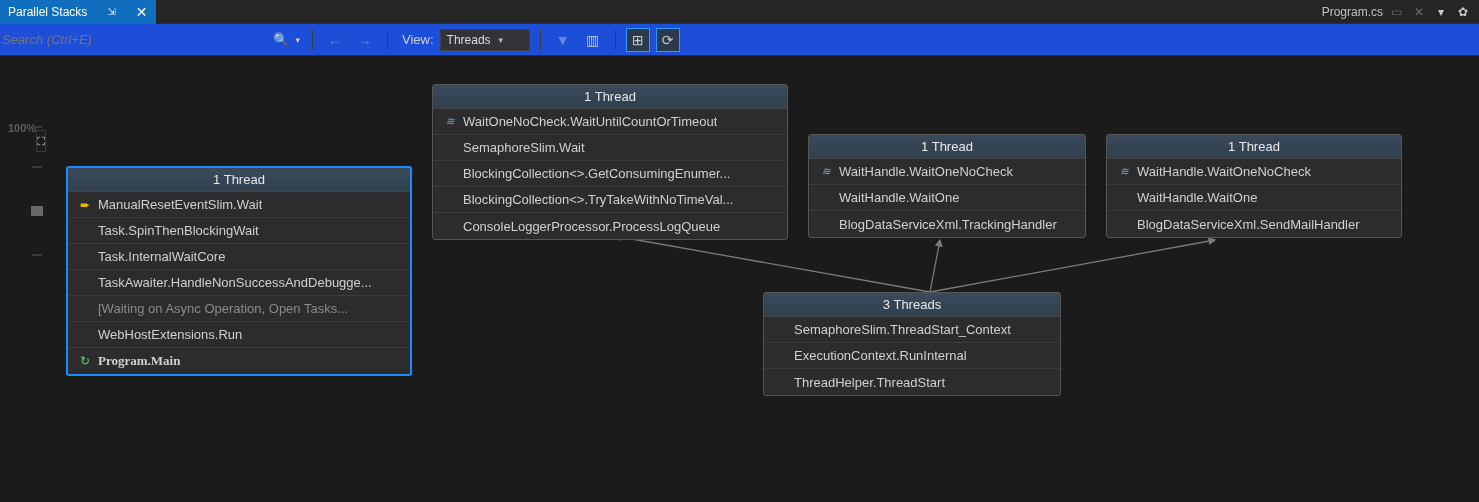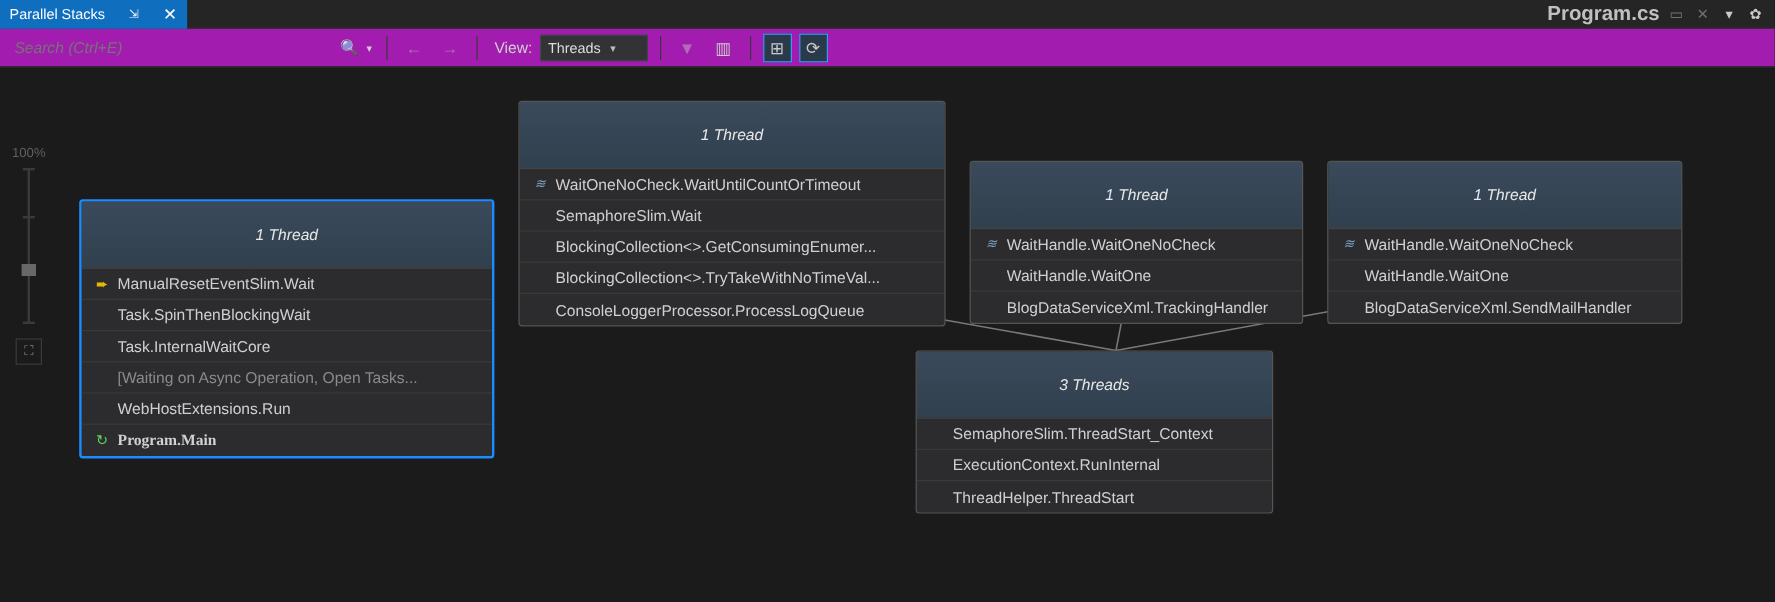--- a/index.html
+++ b/index.html
@@ -4,50 +4,50 @@
 <style>
   * { box-sizing: border-box; margin: 0; padding: 0; font-family: "Segoe UI", Arial, sans-serif; }
   body { background: #1b1b1c; color: #d0d0d0; width: 1479px; height: 502px; overflow: hidden; position: relative; }
 
   
   .title-bar { height: 24px; background: #252526; display: flex; align-items: center; border-bottom: 1px solid #2d2d2d; }
   .tab { background: #106ebe; color: #fff; height: 24px; display: flex; align-items: center; padding: 0 8px; font-size: 12px; gap: 20px; }
   .tab .pin { font-size: 10px; opacity: .9; }
   .tab .close { font-size: 14px; line-height: 1; cursor: pointer; }
   .right-area { margin-left: auto; display: flex; align-items: center; gap: 6px; padding-right: 8px; color: #c9c9c9; }
-  .right-area .fname { font-size: 17px; opacity: .95; font-weight: bold; }
+  .right-area .fname { font-size: 12px; opacity: .95; }
   .ico { width: 16px; height: 16px; display: inline-flex; align-items: center; justify-content: center; color: #c9c9c9; font-size: 12px; }
   .faded { opacity: .45; }
 
   
-  .toolbar { height: 32px; background: #a21caf; display: flex; align-items: center; padding: 0 12px; gap: 6px; border-bottom: 1px solid #2d2d2d; }
+  .toolbar { height: 32px; background: #1d4ed8; display: flex; align-items: center; padding: 0 2px; gap: 6px; border-bottom: 1px solid #2d2d2d; }
   .search-wrap { display: flex; align-items: center; width: 300px; }
   .search-input { flex: 1; background: transparent; border: none; outline: none; color: #ccc; font-size: 13px; font-style: italic; padding: 4px 0; }
   .search-icon { font-size: 13px; color: #ccc; padding: 0 4px; }
   .drop-caret { font-size: 9px; color: #ccc; padding: 0 2px; }
   .divider { width: 1px; height: 20px; background: #3a3a3a; margin: 0 4px; }
   .tool-btn { width: 24px; height: 24px; display: inline-flex; align-items: center; justify-content: center; color: #c9c9c9; font-size: 14px; cursor: pointer; }
   .view-label { font-size: 13px; color: #d0d0d0; margin-left: 4px; }
   .combo { background: #333337; border: 1px solid #434346; height: 22px; display: flex; align-items: center; padding: 0 6px; font-size: 12px; color: #ddd; gap: 8px; min-width: 90px; cursor: pointer; }
   .combo .caret { font-size: 9px; opacity: .8; }
   .toggle-on { border: 1px solid #3399ff; background: #2a3a4a; }
 
   
   .canvas { position: absolute; top: 56px; left: 0; right: 0; bottom: 0; }
-  .zoom { position: absolute; left: 8px; top: 66px; width: 32px; display: flex; flex-direction: column; align-items: center; color: #666; font-size: 10px; }
+  .zoom { position: absolute; left: 8px; top: 66px; width: 32px; display: flex; flex-direction: row; align-items: flex-start; color: #666; font-size: 10px; font-weight: bold; }
   .zoom-label { color: #5f5f5f; font-size: 11px; margin-bottom: 2px; }
   .zoom-track { width: 2px; height: 130px; background: #3a3a3a; position: relative; margin: 4px 0; }
   .zoom-tick { position: absolute; left: -4px; width: 10px; height: 2px; background: #3a3a3a; }
   .zoom-thumb { position: absolute; left: -5px; width: 12px; height: 10px; background: #686868; top: 80px; }
   .zoom-fit { width: 22px; height: 22px; border: 1px solid #3a3a3a; display: flex; align-items: center; justify-content: center; margin-top: 8px; color: #888; font-size: 11px; }
 
   
   .stack { position: absolute; border: 1px solid #555; border-radius: 3px; background: #2c2c2e; overflow: hidden; }
   .stack.selected { border: 2px solid #1a8cff; }
-  .stack-header { background: linear-gradient(#3b4a5a, #31404f); color: #e8e8e8; font-size: 13px; text-align: center; padding: 20px 0; border-bottom: 1px solid #444; font-style: italic; }
+  .stack-header { background: linear-gradient(#3b4a5a, #31404f); color: #e8e8e8; font-size: 13px; text-align: center; padding: 4px 0; border-bottom: 1px solid #444; }
   .frame { display: flex; align-items: center; height: 26px; padding: 0 8px; font-size: 13px; color: #d0d0d0; border-bottom: 1px solid #3a3a3a; white-space: nowrap; overflow: hidden; text-overflow: ellipsis; cursor: pointer; }
   .frame:last-child { border-bottom: none; }
   .frame .gutter { width: 18px; display: inline-flex; justify-content: center; flex-shrink: 0; margin-right: 4px; }
   .frame .txt { overflow: hidden; text-overflow: ellipsis; }
   .frame.dim { color: #8a8a8a; }
   .frame.bold .txt { font-weight: 600; font-family: Liberation Serif, serif; }
   .arrow-y { color: #e6b800; font-size: 12px; }
   .arrow-g { color: #5bd75b; font-size: 12px; }
   .wave { color: #7aa2c4; font-size: 11px; font-style: italic; }
 
@@ -131,20 +131,24 @@
         <span class="txt">ManualResetEventSlim.Wait</span>
       </div>
     <div class="frame">
         <span class="gutter"></span>
         <span class="txt">Task.SpinThenBlockingWait</span>
       </div>
     <div class="frame">
         <span class="gutter"></span>
         <span class="txt">Task.InternalWaitCore</span>
       </div>
+    <div class="frame">
+        <span class="gutter"></span>
+        <span class="txt">TaskAwaiter.HandleNonSuccessAndDebugge...</span>
+      </div>
     <div class="frame dim">
         <span class="gutter"></span>
         <span class="txt">[Waiting on Async Operation, Open Tasks...</span>
       </div>
     <div class="frame">
         <span class="gutter"></span>
         <span class="txt">WebHostExtensions.Run</span>
       </div>
     <div class="frame bold">
         <span class="gutter">

